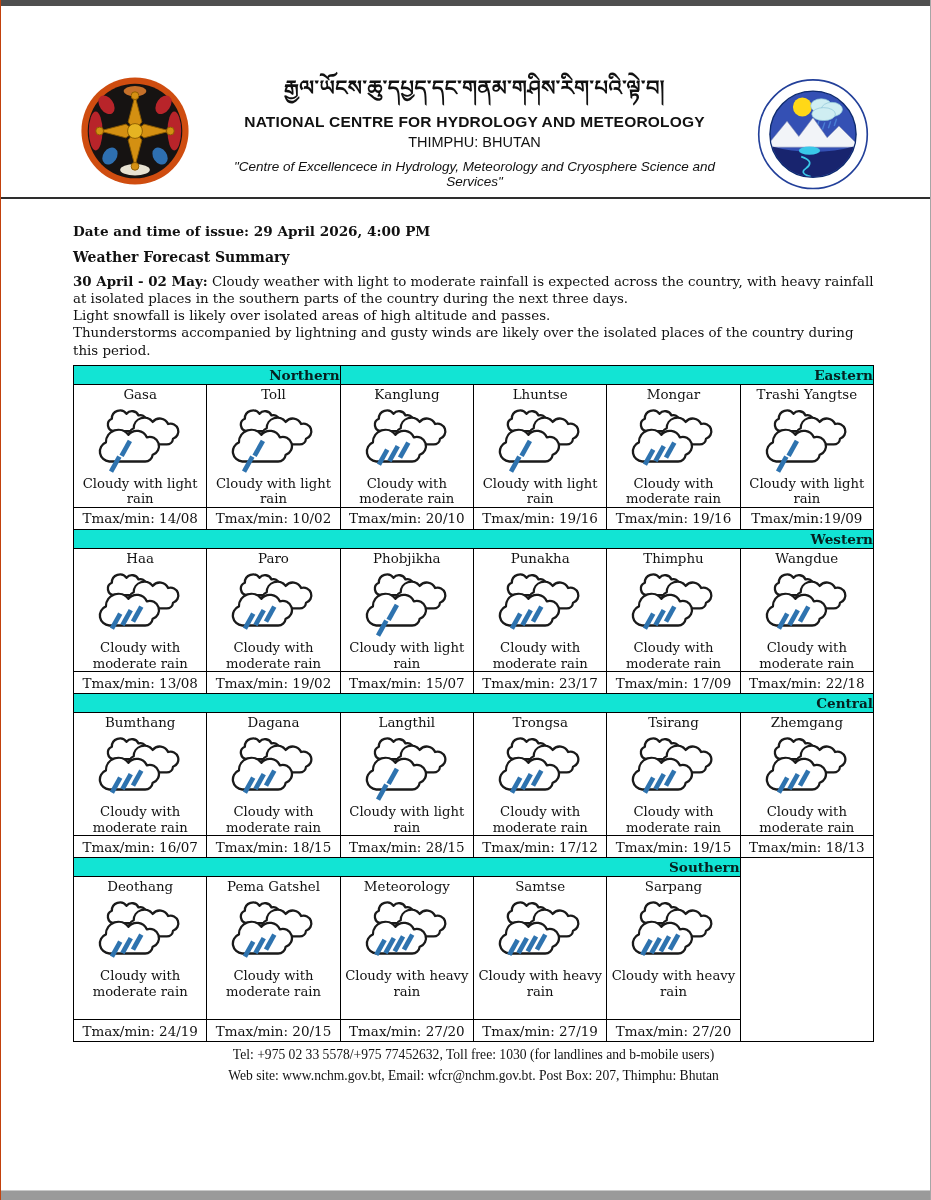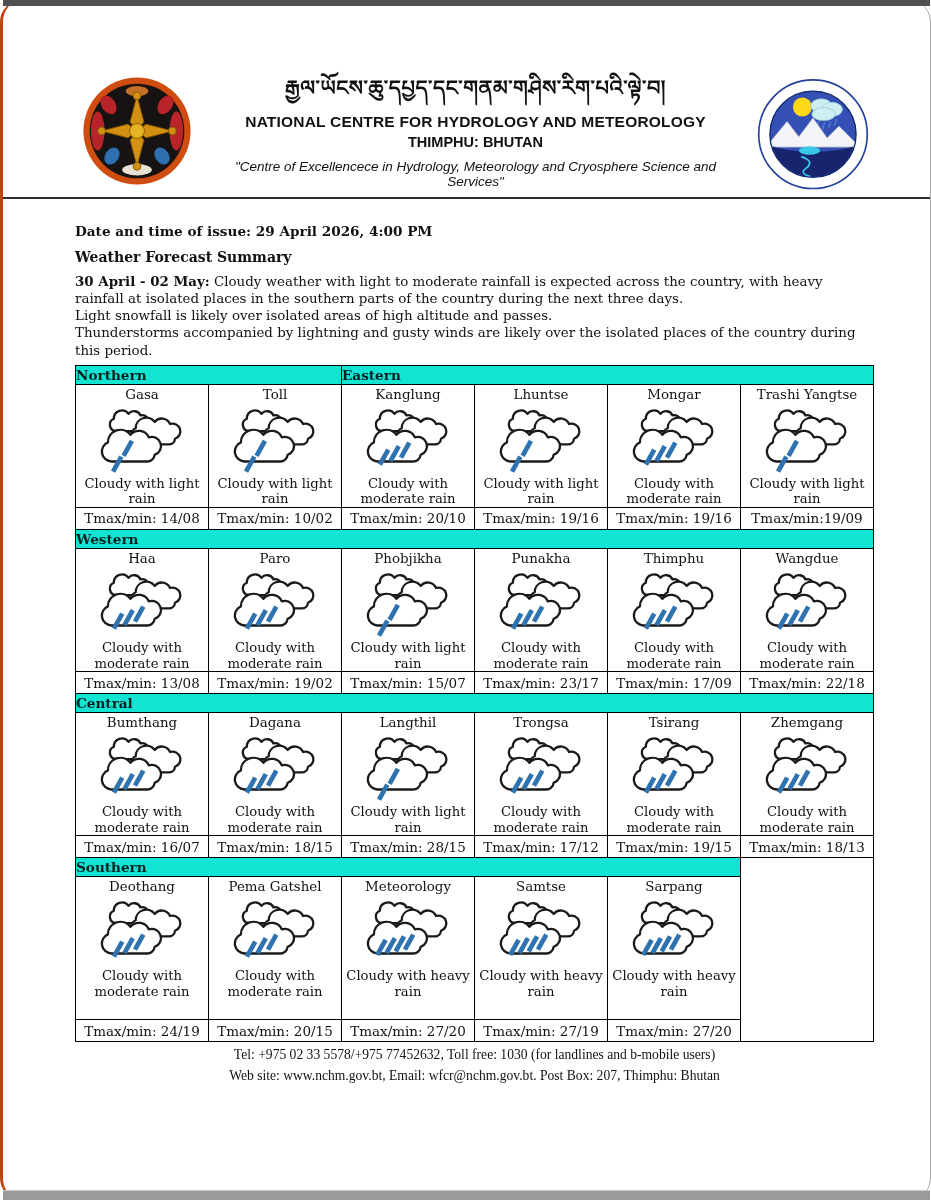--- a/index.html
+++ b/index.html
@@ -1,43 +1,43 @@
 <!DOCTYPE html>
 <html style="--cyan: #12e4d4;"><head>
 <meta charset="utf-8">
 <style>
   html,body{margin:0;padding:0;}
   body{
     width:931px;height:1200px;overflow:hidden;background:#fff;
     font-family:"DejaVu Serif",serif;color:#111;position:relative;
   }
-  .page{position:absolute;inset:0;background:#fff;border-left:3px solid #c2410c;border-right:1px solid #a6a6a6;border-radius:22px;}
+  .page{position:absolute;inset:0;background:#fff;border-left:1px solid #c2410c;border-right:1px solid #a6a6a6;}
   .top-edge{position:absolute;top:0;left:0;right:0;height:6px;background:#4f4f4f;}
   .bottom-edge{position:absolute;bottom:0;left:0;right:0;height:9px;background:#9a9a9a;border-top:1px solid #c9c9c9;}
 
   header{display:flex;align-items:flex-start;padding:74px 56px 0 72px;}
   .logo-left svg{width:124px;height:114px;display:block;}
   .logo-right svg{width:122px;height:118px;display:block;}
   .header-center{flex:1;text-align:center;padding:2px 8px 0;}
   .tibetan{font-size:21px;font-weight:bold;line-height:1.15;letter-spacing:.5px;}
   .org{font-family:"Liberation Sans",sans-serif;font-weight:bold;font-size:15.5px;margin-top:13px;letter-spacing:.2px;}
-  .loc{font-family:"Liberation Sans",sans-serif;font-weight:bold;font-size:14.5px;margin-top:3px;}
+  .loc{font-family:"Liberation Sans",sans-serif;font-weight:normal;font-size:14.5px;margin-top:3px;}
   .tagline{font-family:"Liberation Sans",sans-serif;font-style:italic;font-size:13.5px;margin-top:9px;}
 
   .rule{border:none;border-top:2px solid #2e2e2e;margin:5px 0 0 0;}
 
   .content{margin:0 56px 0 72px;}
   .issue{font-weight:bold;font-size:13.6px;margin-top:24px;}
   .summary-head{font-weight:bold;font-size:14px;margin-top:10px;}
   .para{font-size:13.4px;margin:8px 0 0 0;line-height:1.28;}
   .para-line{font-size:13.4px;line-height:1.28;}
 
   table{border-collapse:collapse;table-layout:fixed;width:100%;margin-top:6px;}
   td{border:1px solid #000;}
-  .region-cell{background:var(--cyan,#12e4d4);font-weight:bold;text-align:left;font-size:13.6px;height:18px;padding:0;color:#06201f;}
+  .region-cell{background:var(--cyan,#12e4d4);font-weight:bold;text-align:right;font-size:13.6px;height:18px;padding:0;color:#06201f;}
   .city-cell{vertical-align:top;text-align:center;padding:2px 2px 0;font-size:13.2px;height:118px;}
   tr.sec3 .city-cell{height:140px;}
   .cityname{font-size:13.4px;margin-bottom:2px;}
   .wicon{width:102px;height:72px;display:block;margin:0 auto;}
   .fc{line-height:1.18;padding:0 1px;}
   .tmax-cell{text-align:center;font-size:13.5px;height:19px;padding:1px 0;}
   .empty-cell{background:#fff;}
 
   .footer{text-align:center;font-family:"Liberation Serif",serif;font-size:13.6px;margin-top:2px;line-height:1.55;}
 </style>

